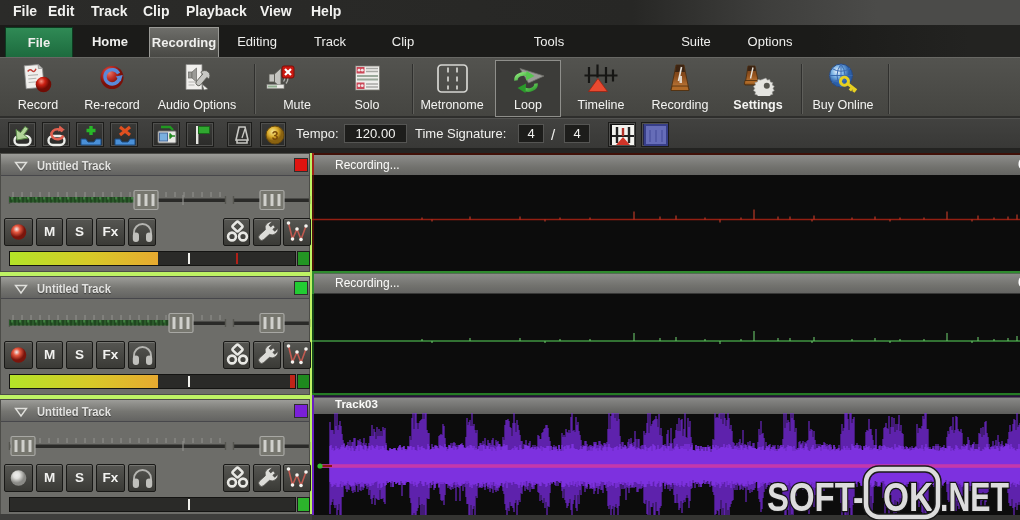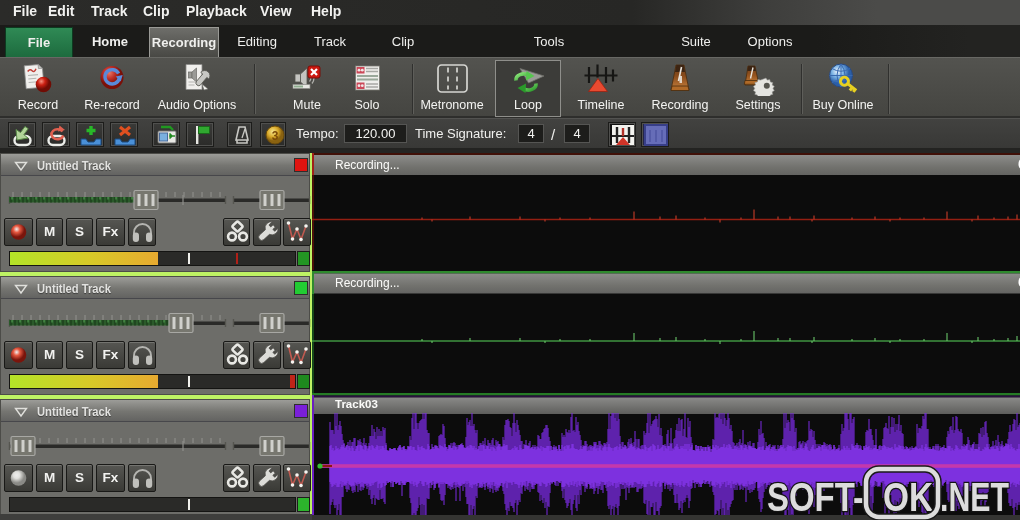--- a/index.html
+++ b/index.html
@@ -119,21 +119,21 @@
               <stop offset="50%" stop-color="#c03028"></stop>
               <stop offset="100%" stop-color="#7a1008"></stop>
             </radialGradient>
 <circle cx="18" cy="15.5" r="11.5" fill="url(#rg2)"></circle>
 <path d="M24.6 11.5 A7.2 7.2 0 1 0 25.2 16.5" fill="none" stroke="#5a8ad8" stroke-width="3.4"></path>
 <path d="M25.2 16.5 m-3.5 -2 l7 -1.5 -2 6.5 z" fill="#5a8ad8"></path>
           </svg></div>
         <div class="lb">Re-record</div>
       </div>
       <div class="tsep" style="left:254px"></div>
-      <div class="tbtn" style="left:277px;width:60px;">
+      <div class="tbtn" style="left:251px;width:60px;text-align:right;">
         <div class="ic"><svg width="36" height="34" viewBox="0 0 36 34">
 <g fill="#c4c4c0" stroke="#55554f" stroke-width="0.8">
 <rect x="6" y="12" width="5.5" height="8"></rect>
               <path d="M11.5 12 l6.5 -6 v20 l-6.5 -6 z"></path>
             </g>
 <path d="M20.5 13.5 q2.5 3 0 6 M23 11.5 q4 4.5 0 10" stroke="#b0b0ac" fill="none" stroke-width="1.3"></path>
 <rect x="19" y="4" width="12" height="12" rx="2" fill="#cc1810" stroke="#7a0e08"></rect>
 <path d="M22 7 l6 6 M28 7 l-6 6" stroke="#fff" stroke-width="2.2"></path>
 <rect x="4" y="22.5" width="17" height="4" fill="#e8e8e4" stroke="#8a8a86" stroke-width="0.7"></rect>
 <rect x="5" y="23.5" width="9" height="2" fill="#8fae8f"></rect>
@@ -201,21 +201,21 @@
               <stop offset="100%" stop-color="#c8823e"></stop>
             </linearGradient>
 <path d="M14 3 h8 l5 25 h-18 z" fill="url(#mg1)" stroke="#4a2c0e" stroke-width="0.8"></path>
 <path d="M14.5 3 h7 l1.5 7 h-10 z" fill="#3c2412"></path>
 <path d="M19.5 5 l-3 14" stroke="#e8e4dc" stroke-width="1.6"></path>
 <path d="M17.5 14 h2.5 v7 h-2.5 z" fill="#ece8e0" opacity="0.85"></path>
 <path d="M10 24 h16 l1 4.5 h-18 z" fill="#b06a28" stroke="#4a2c0e" stroke-width="0.8"></path>
           </svg></div>
         <div class="lb">Recording</div>
       </div>
-      <div class="tbtn" style="left:724px;width:68px;">
+      <div class="tbtn" style="left:724px;width:68px;font-weight:bold;">
         <div class="ic"><svg width="36" height="34" viewBox="0 0 36 34">
 <linearGradient id="sg1" x1="0" y1="0" x2="0" y2="1">
               <stop offset="0%" stop-color="#6a3a16"></stop>
               <stop offset="50%" stop-color="#96541e"></stop>
               <stop offset="100%" stop-color="#c8823e"></stop>
             </linearGradient>
 <path d="M8 4 h7 l4 19 h-14 z" fill="url(#sg1)" stroke="#4a2c0e" stroke-width="0.8"></path>
 <path d="M8.3 4 h6.4 l1.2 5 h-8.6 z" fill="#3c2412"></path>
 <path d="M13 5.5 l-2.5 11" stroke="#e8e4dc" stroke-width="1.4"></path>
 <path d="M5 18.5 h13 l0.8 3.8 h-14.5 z" fill="#b06a28" stroke="#4a2c0e" stroke-width="0.8"></path>

